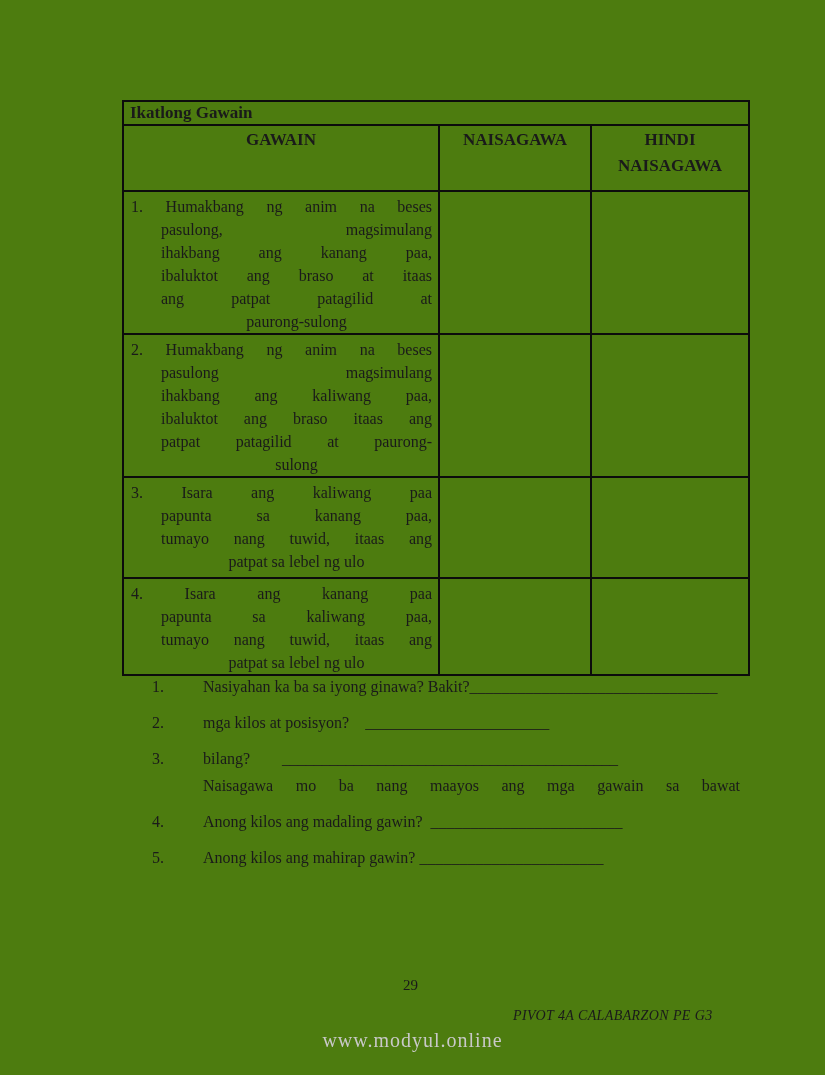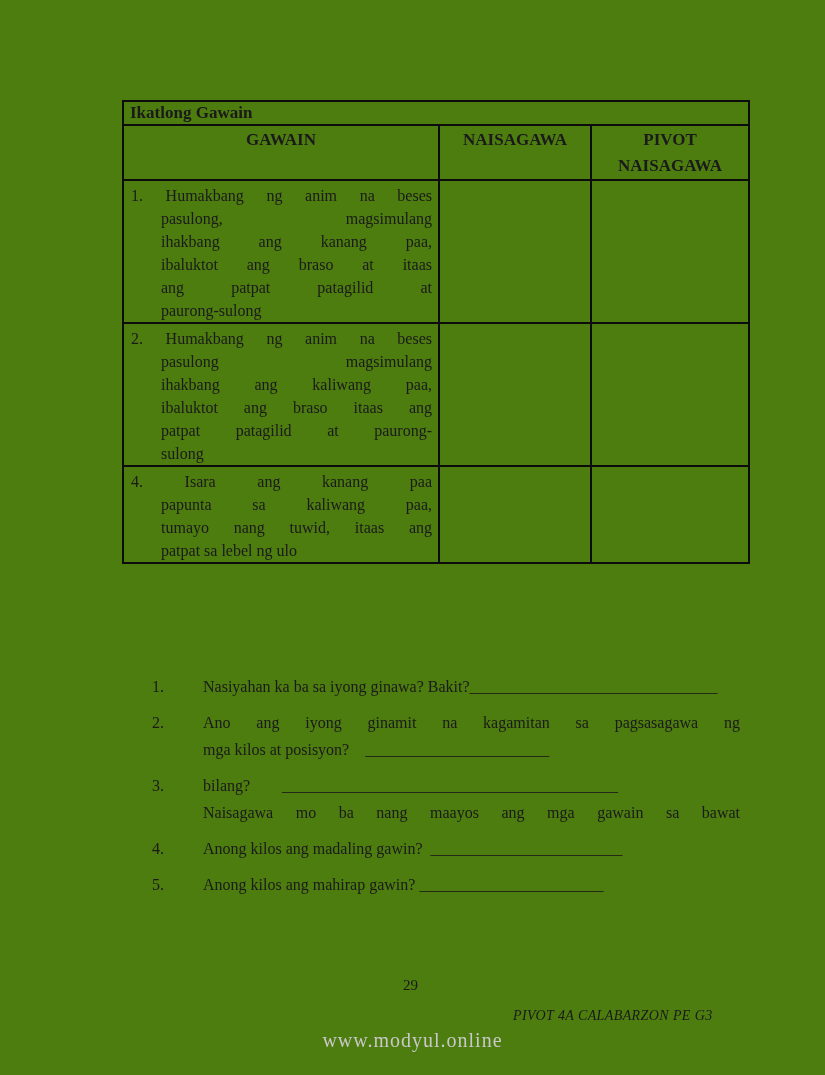--- a/index.html
+++ b/index.html
@@ -18,21 +18,21 @@
     position: absolute;
     left: 122px;
     top: 100px;
     width: 626px;
     border-collapse: collapse;
     table-layout: fixed;
   }
   .activity-table td {
     border: 2px solid #0c0c0c;
     vertical-align: top;
-    padding: 0;
+    padding: 11px;
   }
   .title-cell {
     font-weight: 700;
     font-size: 17px;
     padding: 1px 6px 1px 6px !important;
     height: 20px;
     vertical-align: middle !important;
   }
   .header-row td {
     font-weight: 700;
@@ -43,21 +43,21 @@
     height: 46px;
   }
   .activity-cell {
     padding: 3px 6px 0 7px !important;
     font-size: 16px;
   }
   .cell-line {
     line-height: 23px;
     white-space: pre-wrap;
   }
-  .cell-line.cont { padding-left: 30px; }
+  .cell-line.cont { padding-left: 30px; text-align: center; }
   .cell-line.just {
     text-align: justify;
     text-align-last: justify;
   }
 
   
   .questions {
     position: absolute;
     left: 152px;
     top: 673px;
@@ -124,21 +124,21 @@
       <col style="width:158px">
     </colgroup>
     <tbody>
       <tr>
         <td class="title-cell" colspan="3">Ikatlong Gawain</td>
       </tr>
       <tr class="header-row">
         <td>GAWAIN</td>
         <td>NAISAGAWA</td>
         <td>
-          <div>PIVOT</div>
+          <div>HINDI</div>
           <div>NAISAGAWA</div>
         </td>
       </tr>
     </tbody>
     <tbody id="rows-body">
         <tr style="height: 143px; border-radius: 29px;">
           <td class="activity-cell">
             <div class="cell-line just">1. Humakbang ng anim na beses</div>
             <div class="cell-line cont just">pasulong, magsimulang</div>
             <div class="cell-line cont just">ihakbang ang kanang paa,</div>
@@ -154,41 +154,50 @@
             <div class="cell-line just">2. Humakbang ng anim na beses</div>
             <div class="cell-line cont just">pasulong magsimulang</div>
             <div class="cell-line cont just">ihakbang ang kaliwang paa,</div>
             <div class="cell-line cont just">ibaluktot ang braso itaas ang</div>
             <div class="cell-line cont just">patpat patagilid at paurong-</div>
             <div class="cell-line cont">sulong</div>
           </td>
           <td></td>
           <td></td>
         </tr>
+        <tr style="height: 101px;">
+          <td class="activity-cell">
+            <div class="cell-line just">3. Isara ang kaliwang paa</div>
+            <div class="cell-line cont just">papunta sa kanang paa,</div>
+            <div class="cell-line cont just">tumayo nang tuwid, itaas ang</div>
+            <div class="cell-line cont">patpat sa lebel ng ulo</div>
+          </td>
+          <td></td>
+          <td></td>
+        </tr>
         <tr style="height: 93px;">
           <td class="activity-cell">
             <div class="cell-line just">4. Isara ang kanang paa</div>
             <div class="cell-line cont just">papunta sa kaliwang paa,</div>
             <div class="cell-line cont just">tumayo nang tuwid, itaas ang</div>
             <div class="cell-line cont">patpat sa lebel ng ulo</div>
           </td>
           <td></td>
           <td></td>
         </tr>
       </tbody>
   </table>
 
   <div class="questions" id="questions">
       <div class="question">
         <span class="q-num">1.</span>
         <div class="q-line">Nasiyahan ka ba sa iyong ginawa? Bakit?_______________________________</div>
       </div>
       <div class="question">
         <span class="q-num">2.</span>
-        <div class="q-line just">Ano ang iyong ginamit na kagamitan sa pagsasagawa ng</div>
         <div class="q-line">mga kilos at posisyon?    _______________________</div>
       </div>
       <div class="question">
         <span class="q-num">3.</span>
         <div class="q-line">bilang?        __________________________________________</div>
         <div class="q-line just">Naisagawa mo ba nang maayos ang mga gawain sa bawat</div>
       </div>
       <div class="question">
         <span class="q-num">4.</span>
         <div class="q-line">Anong kilos ang madaling gawin?  ________________________</div>

